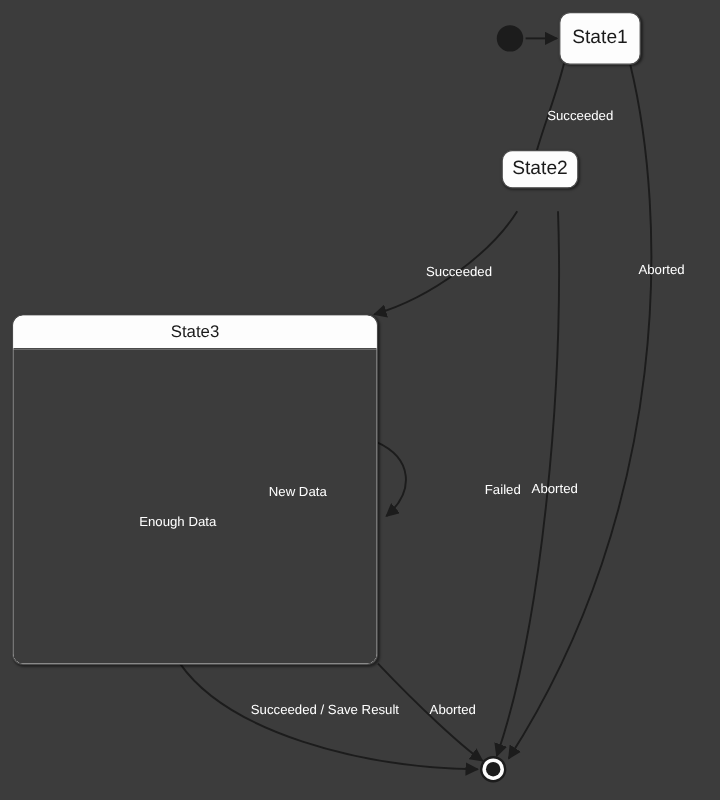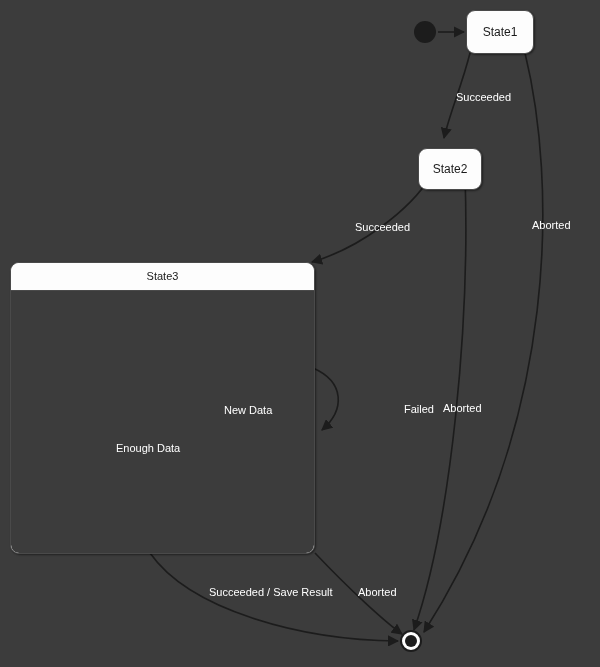--- a/index.html
+++ b/index.html
@@ -24,40 +24,40 @@
   }
   .state-box {
     position: absolute;
     background: #fdfdfd;
     border: 1px solid #4a4a4a;
     border-radius: 9px;
     box-shadow: 1px 1px 2px rgba(0,0,0,0.45);
     box-sizing: border-box;
   }
   .state-title {
-    font-size: 12px;
+    font-size: 16px;
     color: #1a1a1a;
     text-align: right;
     line-height: 1.2;
   }
   .simple-state {
     display: flex;
     align-items: center;
     justify-content: center;
   }
   .composite {
     background: #fdfdfd;
     overflow: hidden;
     padding: 0;
   }
   .composite-header {
     height: 27px;
     line-height: 27px;
     text-align: center;
-    font-size: 11px;
+    font-size: 14px;
     color: #1a1a1a;
     background: #fdfdfd;
     border-bottom: 1px solid #4a4a4a;
     border-radius: 8px 8px 0 0;
   }
   .composite-body {
     position: absolute;
     left: 0;
     right: 0;
     top: 28px;
@@ -123,21 +123,21 @@
 
     <path d="M 315 553 C 350 590, 385 622, 402 634" fill="none" stroke="#1c1c1c" stroke-width="1.6" marker-end="url(#arrow)"></path>
   </svg>
 
   <div class="init-dot" style="left:414px; top:21px; width:22px; height:22px;"></div>
 
   <div class="state-box simple-state" style="left:466px; top:10px; width:68px; height:44px;">
     <span class="state-title">State1</span>
   </div>
 
-  <div class="state-box simple-state" style="left:418px; top:148px; width:64px; height:42px;">
+  <div class="state-box simple-state" style="left:418px; top:125px; width:64px; height:32px;">
     <span class="state-title">State2</span>
   </div>
 
   <div class="state-box composite" style="left:10px; top:262px; width:305px; height:292px;">
     <div class="composite-header">State3</div>
     <div class="composite-body">
 
       
 
       
@@ -150,17 +150,17 @@
 
   <div class="final-ring" style="left:400px; top:630px; width:22px; height:22px;"></div>
   <div class="final-core" style="left:405px; top:635px; width:12px; height:12px;"></div>
 
   <div class="edge-label" style="left:456px; top:91px;">Succeeded</div>
   <div class="edge-label" style="left:355px; top:221px;">Succeeded</div>
   <div class="edge-label" style="left:532px; top:219px;">Aborted</div>
   <div class="edge-label" style="left:443px; top:402px;">Aborted</div>
   <div class="edge-label" style="left:224px; top:404px;">New Data</div>
   <div class="edge-label" style="left:356px; top:403px;padding-left:48px;">Failed</div>
-  <div class="edge-label" style="left:116px; top:442px;">Enough Data</div>
+  <div class="edge-label" style="left:116px; top:429px;">Enough Data</div>
   <div class="edge-label" style="left:178px; top:586px;margin-left:31px;">Succeeded / Save Result</div>
   <div class="edge-label" style="left:358px; top:586px;">Aborted</div>
 
 </div>
 
 </body></html>

